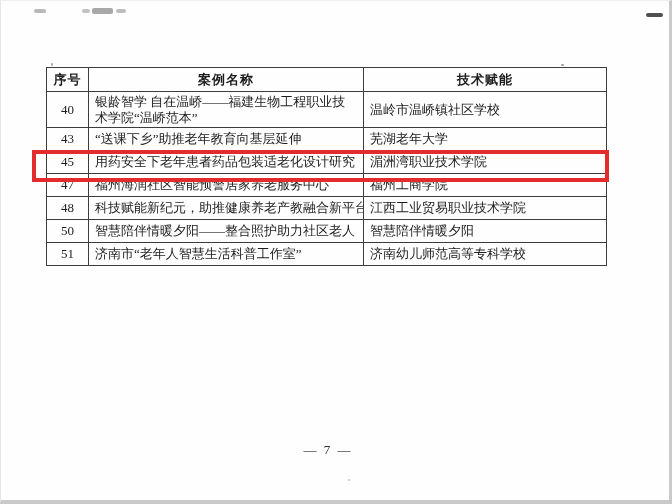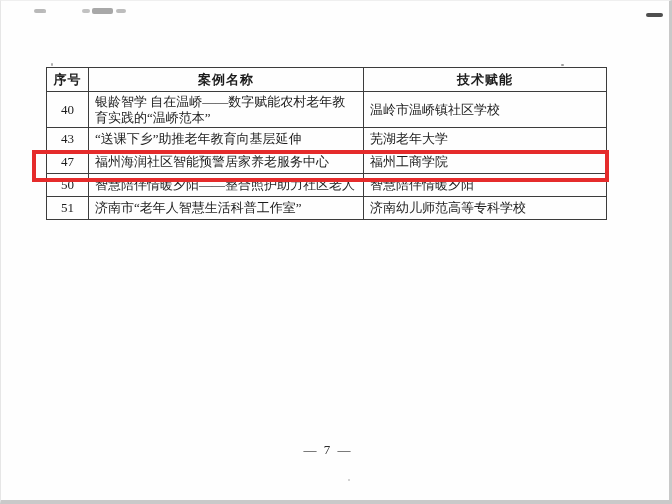--- a/index.html
+++ b/index.html
@@ -84,32 +84,42 @@
     <thead>
       <tr>
         <th>序号</th>
         <th>案例名称</th>
         <th>技术赋能</th>
       </tr>
     </thead>
     <tbody>
       <tr class="row-tall">
         <td class="cell-no">40</td>
-        <td class="cell-name">银龄智学 自在温峤——数字赋能农村老年教育实践的“温峤范本”</td>
+        <td class="cell-name">银龄智学 自在温峤——福建生物工程职业技术学院“温峤范本”</td>
         <td class="cell-unit">温岭市温峤镇社区学校</td>
       </tr>
       <tr>
         <td class="cell-no">43</td>
         <td class="cell-name">“送课下乡”助推老年教育向基层延伸</td>
         <td class="cell-unit">芜湖老年大学</td>
       </tr>
       <tr>
+        <td class="cell-no">45</td>
+        <td class="cell-name">用药安全下老年患者药品包装适老化设计研究</td>
+        <td class="cell-unit">湄洲湾职业技术学院</td>
+      </tr>
+      <tr>
         <td class="cell-no">47</td>
         <td class="cell-name">福州海润社区智能预警居家养老服务中心</td>
         <td class="cell-unit">福州工商学院</td>
+      </tr>
+      <tr>
+        <td class="cell-no">48</td>
+        <td class="cell-name">科技赋能新纪元，助推健康养老产教融合新平台</td>
+        <td class="cell-unit">江西工业贸易职业技术学院</td>
       </tr>
       <tr>
         <td class="cell-no">50</td>
         <td class="cell-name">智慧陪伴情暖夕阳——整合照护助力社区老人</td>
         <td class="cell-unit">智慧陪伴情暖夕阳</td>
       </tr>
       <tr>
         <td class="cell-no">51</td>
         <td class="cell-name">济南市“老年人智慧生活科普工作室”</td>
         <td class="cell-unit">济南幼儿师范高等专科学校</td>

